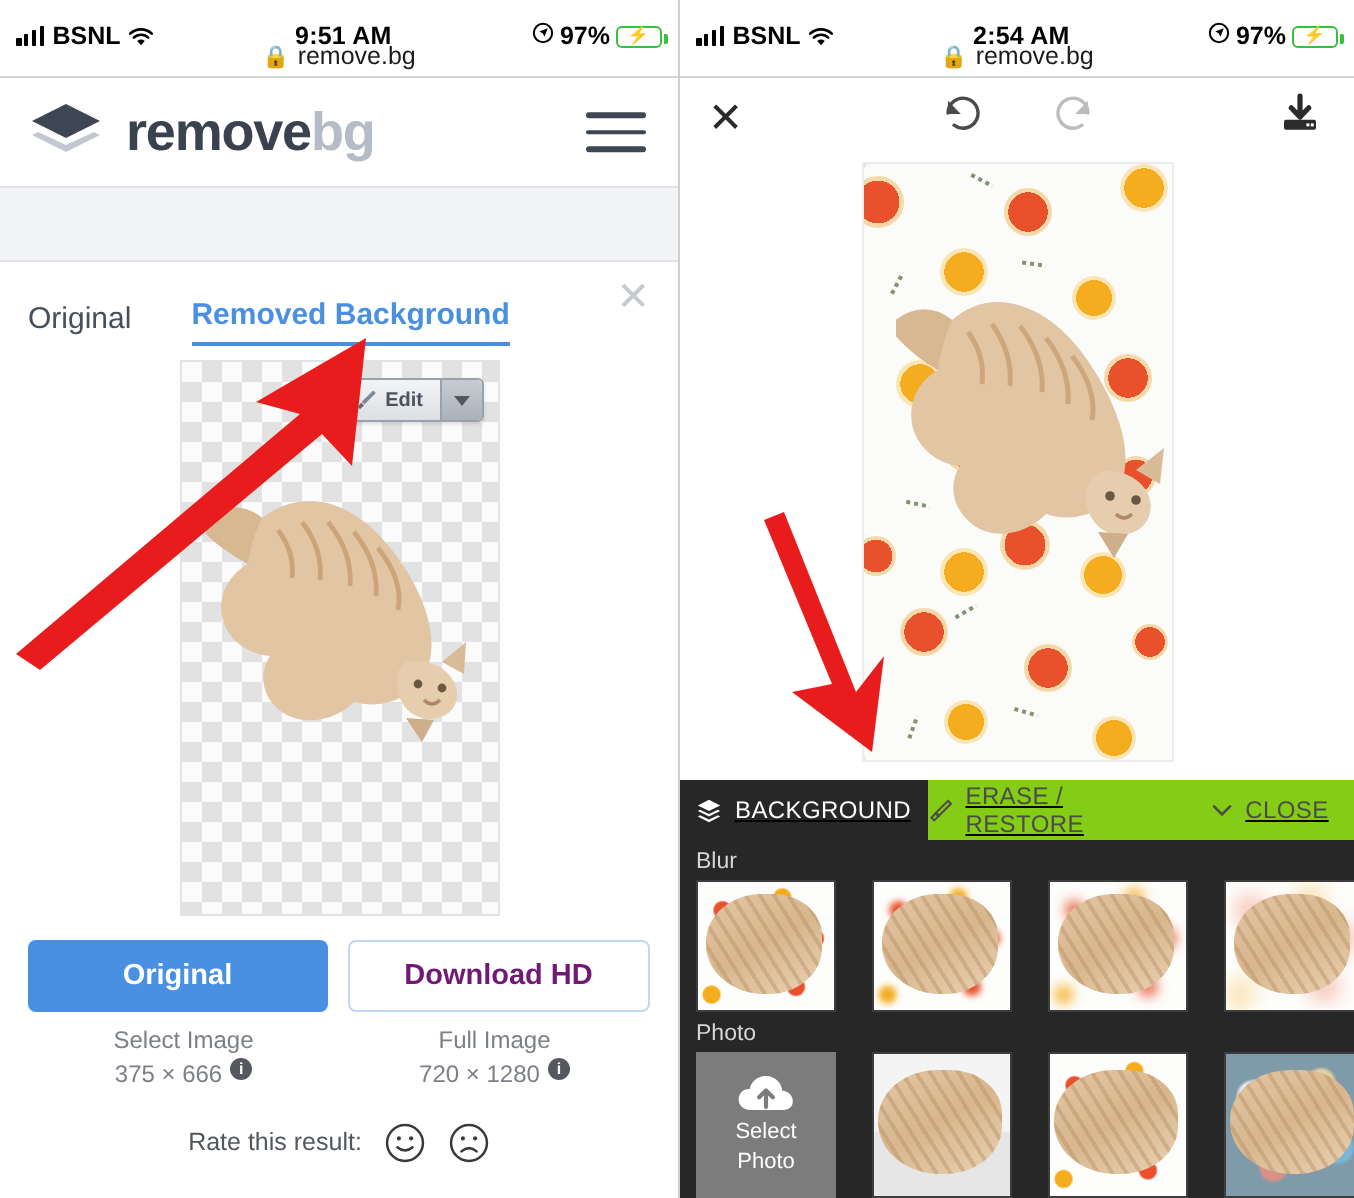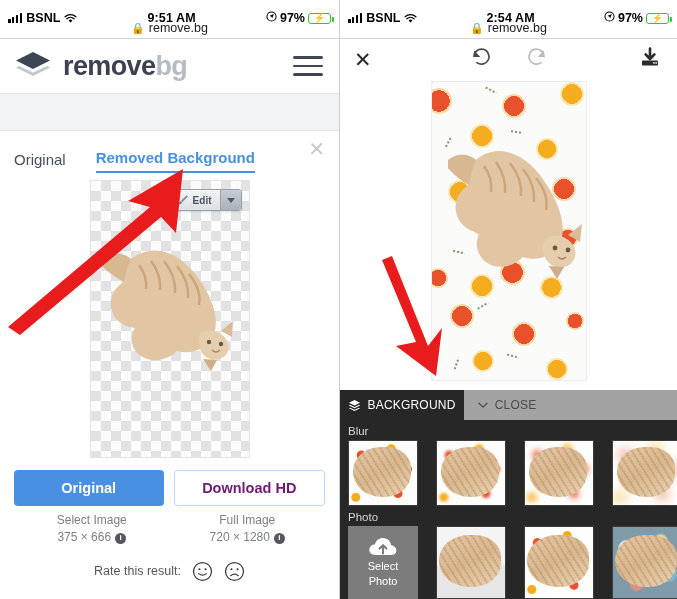--- a/index.html
+++ b/index.html
@@ -105,21 +105,21 @@
   .dl-row { display:flex; gap:10px; padding:12px 14px 0 14px; }
   .dl-btn {
     flex:1; height:36px; border-radius:4px; display:flex;
     align-items:center; justify-content:center;
     font-size:14.5px; font-weight:bold; cursor:pointer;
   }
   .dl-primary { background:#4a90e2; color:#fff; }
   .dl-secondary { background:#fff; color:#701a75; border:1px solid #bcd9f5; }
   .dl-meta-row { display:flex; padding: 6px 14px 0 14px; }
   .dl-meta { flex:1; text-align:center; font-size:12px; color:#7b7f86; line-height:1.45; }
-  .dl-meta .dim { display:flex; align-items:center; justify-content:center; gap:4px; }
+  .dl-meta .dim { display:flex; align-items:flex-start; justify-content:center; gap:4px; }
   .info-ico {
     width:11px;height:11px;border-radius:50%;background:#55595f;color:#fff;
     font-size:8px;font-weight:bold;display:inline-flex;align-items:center;justify-content:center;
     line-height:1;
   }
   .rate-row {
     display:flex; align-items:center; justify-content:center; gap:11px;
     padding-top:14px; font-size:12.5px; color:#52575e;
   }
   .face { width:21px; height:21px; }
@@ -155,21 +155,21 @@
   .cit.grape { background:radial-gradient(circle at 50% 50%, #e8512b 0 58%, #f6d9a8 58% 78%, #fdf3e0 78% 100%); }
   .cit.orng  { background:radial-gradient(circle at 50% 50%, #f5ad1f 0 58%, #fae6b4 58% 78%, #fef8e8 78% 100%); }
   .herb { position:absolute; width:13px;height:4px;
     background:radial-gradient(circle, #5b7040 0 40%, transparent 42%) 0 0/4px 4px repeat-x;
     opacity:.75; }
 
   
   .ed-panel {
     position:absolute; left:0; right:0; bottom:0; background:#272727;
   }
-  .ed-tabs { display:flex; height:30px; background:#a3a3a3; }
+  .ed-tabs { display:flex; height:30px; background:#84cc16;text-decoration:underline; }
   .ed-tab {
     display:flex; align-items:center; justify-content:center; gap:6px;
     font-size:12px; color:#4b4b4b; cursor:pointer; letter-spacing:.2px;
   }
   .ed-tab.active { background:#272727; color:#fff; }
   .ed-tab.t-bg { width:124px; }
   .ed-tab.t-er { flex:1; }
   .ed-tab.t-cl { width:85px; }
 
   .sect-label { font-size:11.5px; color:#d6d6d6; padding:5px 0 3px 8px; }
@@ -513,20 +513,27 @@
     <div class="ed-panel">
       <div class="ed-tabs">
         <div class="ed-tab t-bg active">
           <svg width="13" height="13" viewBox="0 0 14 14">
             <path d="M7 1 13 4 7 7 1 4Z" fill="#fff"></path>
               <path d="M7 8.6 2.2 6.3 1 7 7 10 13 7 11.8 6.3Z" fill="#fff"></path>
               <path d="M7 11.6 2.2 9.3 1 10 7 13 13 10 11.8 9.3Z" fill="#fff"></path>
           </svg>
           <span>BACKGROUND</span>
         </div>
+        <div class="ed-tab t-er">
+          <svg width="13" height="13" viewBox="0 0 14 14">
+            <path d="M11 1.4 12.6 3 6 9.6 4.4 8Z" fill="none" stroke="#4b4b4b" stroke-width="1.1"></path>
+            <path d="M4.1 8.3 5.7 9.9 3.4 12.2 1.9 10.7Z" fill="none" stroke="#4b4b4b" stroke-width="1.1"></path>
+          </svg>
+          <span>ERASE / RESTORE</span>
+        </div>
         <div class="ed-tab t-cl">
           <svg width="12" height="12" viewBox="0 0 12 12">
             <path d="M2 4.2 L6 8.2 L10 4.2" stroke="#4b4b4b" stroke-width="1.3" fill="none" stroke-linecap="round"></path>
           </svg>
           <span>CLOSE</span>
         </div>
       </div>
 
       <div class="sect-label">Blur</div>
       <div class="thumb-row">

